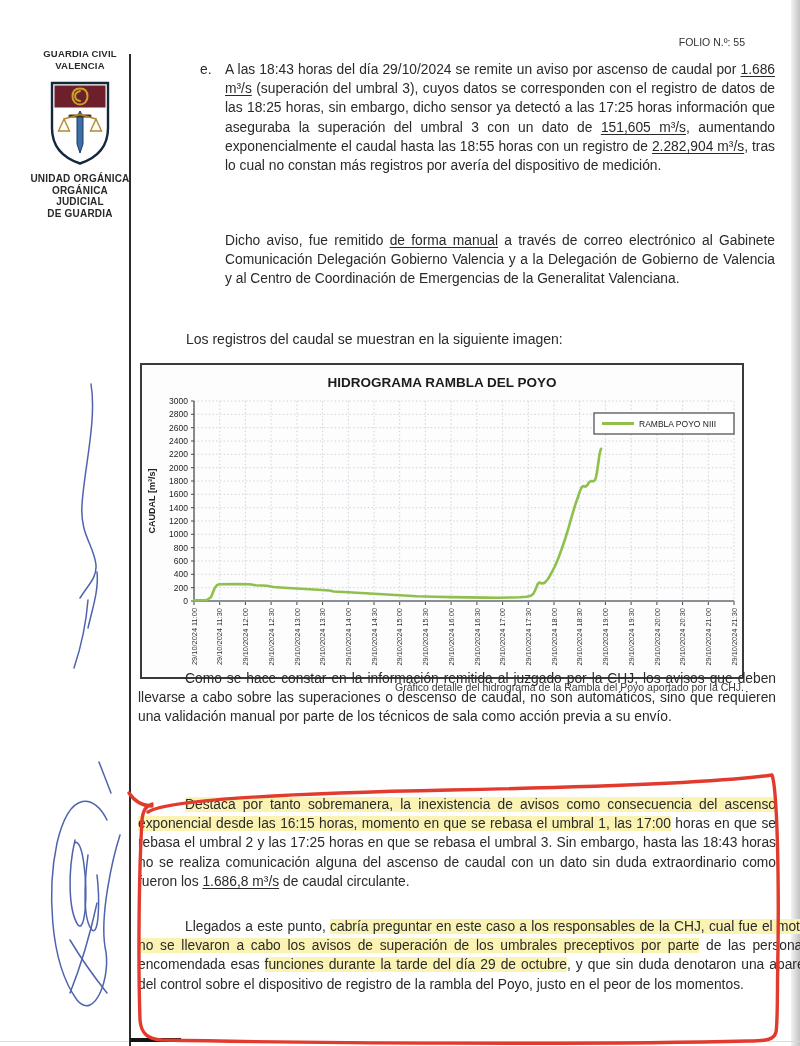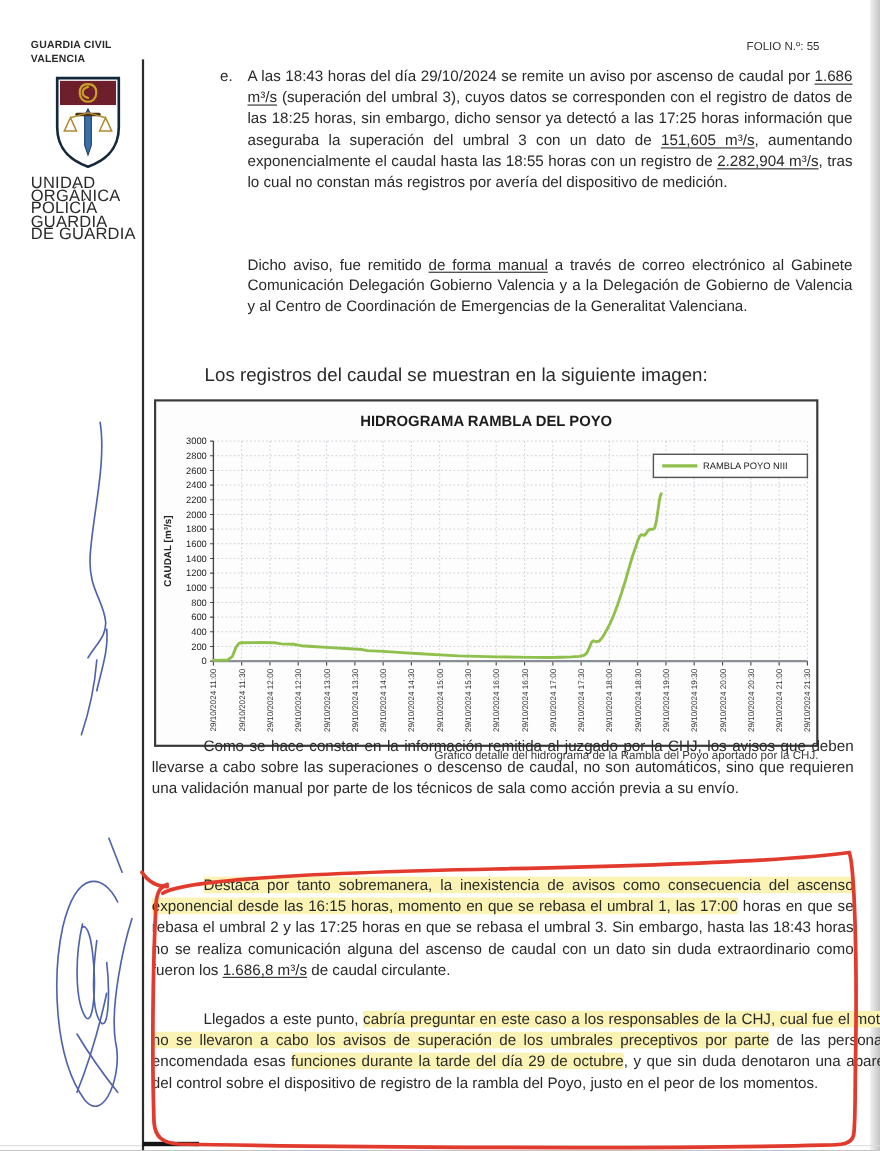--- a/index.html
+++ b/index.html
@@ -5,33 +5,33 @@
   html,body{margin:0;padding:0;background:#9a9a9a;}
   .page{
     position:relative;width:800px;height:1046px;margin:0 auto;
     background:#ffffff;overflow:hidden;
     font-family:"Liberation Sans",sans-serif;color:#2a2a2a;
   }
   .scan-edge-right{position:absolute;right:0;top:0;width:9px;height:100%;
     background:linear-gradient(90deg,#f2f2f2,#c3c3c3);}
   .scan-edge-bottom{position:absolute;left:0;top:1041px;width:100%;height:1px;background:#dcdcdc;}
   .folio{position:absolute;top:36px;right:55px;font-size:10.5px;color:#333;}
-  .letterhead{position:absolute;left:28px;top:36px;width:104px;text-align:left;}
+  .letterhead{position:absolute;left:28px;top:48px;width:104px;text-align:center;}
   .letterhead .org{font-size:9.5px;font-weight:bold;line-height:11.5px;letter-spacing:.2px;}
-  .letterhead .unit{font-size:15px;font-weight:normal;line-height:11.5px;letter-spacing:.2px;}
+  .letterhead .unit{font-size:10px;font-weight:bold;line-height:11.5px;letter-spacing:.2px;}
   .crest{margin:9px auto 7px;display:block;}
   .vrule{position:absolute;left:129px;top:54px;width:2px;height:992px;background:#2b2b2b;}
   .bottom-black{position:absolute;left:130px;top:1038px;width:51px;height:3.5px;background:#141414;}
 
   .body-text{font-size:13.8px;line-height:19.2px;text-align:justify;}
   .para-e{position:absolute;left:200px;top:60px;width:575px;display:flex;}
   .para-e .marker{width:25px;flex:none;font-size:13.8px;line-height:19.2px;}
   .para-e .txt{width:550px;}
   .para-dicho{position:absolute;left:225px;top:231px;width:550px;}
-  .line-registros{position:absolute;left:142px;top:331px;width:633px;font-size:17px;text-indent:44px;}
+  .line-registros{position:absolute;left:142px;top:331px;width:633px;font-size:14px;text-indent:44px;}
   .para-como{position:absolute;left:138px;top:669px;width:638px;text-indent:47px;}
   .para-destaca{position:absolute;left:138px;top:795px;width:638px;text-indent:47px;}
   .para-llegados{position:absolute;left:138px;top:917px;width:746px;text-indent:47px;}
   .u{text-decoration:underline;text-underline-offset:2px;}
 
   .figure-box{position:absolute;left:140px;top:363px;width:600px;height:312px;
     border:2.5px solid #3a3a3a;background:#fdfdfd;box-sizing:content-box;}
   .chart-caption{position:absolute;left:140px;top:681px;width:604px;text-align:right;
     font-size:10.5px;color:#3a3a3a;}
 
@@ -57,21 +57,21 @@
       <rect x="5.5" y="5.5" width="51" height="22" fill="#6e1f2c"></rect>
       <path d="M31 8.5 c-5 0 -7.5 3 -7.5 8 s3.5 8 7.5 8 M31 11 c-6.5 2 -6.5 8.5 0 10 M31 8.5 c5 0 7.5 3 7.5 8 s-3.5 8 -7.5 8" stroke="#c9a227" stroke-width="2" fill="none" stroke-linecap="round"></path>
       <path d="M31 31 l3 6 v27 l-3 9 l-3 -9 v-27 Z" fill="#3d6fa8" stroke="#1d3a5f" stroke-width="1"></path>
       <path d="M21 36 h20" stroke="#4a2f14" stroke-width="3.2" stroke-linecap="round"></path>
       <path d="M15 39 L31 34.5 L47 39" stroke="#b08a2e" fill="none" stroke-width="1.4"></path>
       <path d="M15 39 l-5.5 12 h11 Z" fill="none" stroke="#b08a2e" stroke-width="1.4"></path>
       <path d="M47 39 l-5.5 12 h11 Z" fill="none" stroke="#b08a2e" stroke-width="1.4"></path>
     </svg>
     <div class="unit">
       <div>UNIDAD ORGÁNICA</div>
-      <div>POLICÍA GUARDIA</div>
+      <div>ORGÁNICA JUDICIAL</div>
       <div>DE GUARDIA</div>
     </div>
   </div>
 
   <div class="vrule"></div>
   <div class="bottom-black"></div>
 
   <div class="para-e body-text">
     <span class="marker">e.</span>
     <div class="txt"><span>A las 18:43 horas del día 29/10/2024 se remite un aviso por ascenso de caudal por </span><span class="u">1.686 m³/s</span><span> (superación del umbral 3), cuyos datos se corresponden con el registro de datos de las 18:25 horas, sin embargo, dicho sensor ya detectó a las 17:25 horas información que aseguraba la superación del umbral 3 con un dato de </span><span class="u">151,605 m³/s</span><span>, aumentando exponencialmente el caudal hasta las 18:55 horas con un registro de </span><span class="u">2.282,904 m³/s</span><span>, tras lo cual no constan más registros por avería del dispositivo de medición.</span></div>

